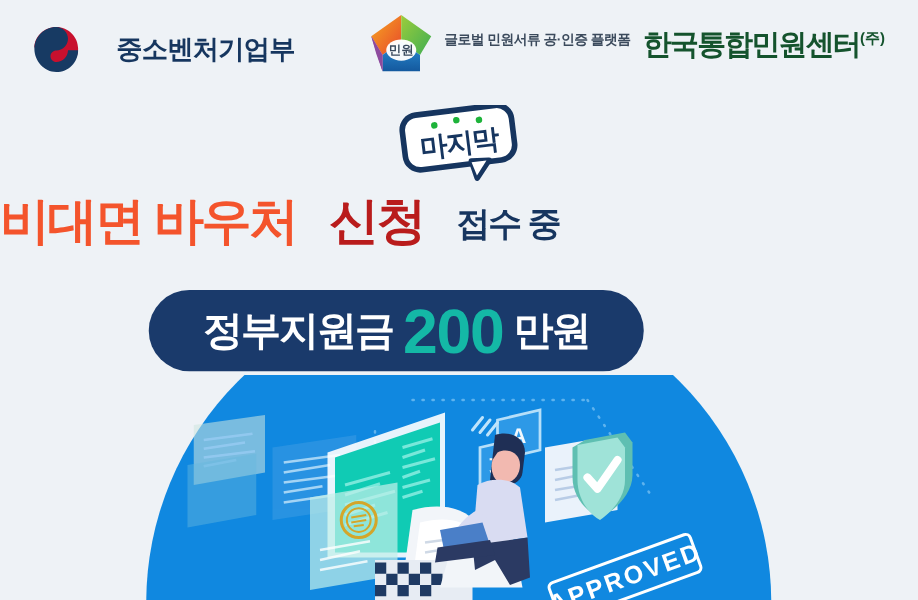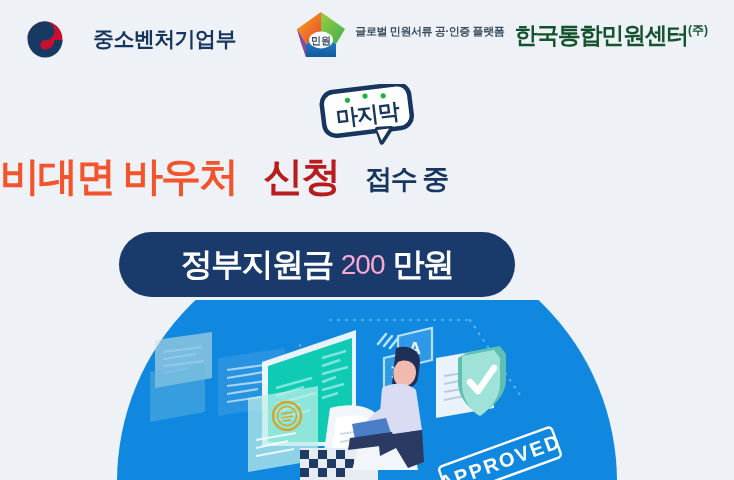--- a/index.html
+++ b/index.html
@@ -101,21 +101,21 @@
   .pill {
     width:396px; height:65px; border-radius:33px;
     background:#1a3a6b;
     display:flex; align-items:center; justify-content:center; gap:8px;
   }
   .pill-white {
     font-size:32px; font-weight:bold; color:#ffffff;
     letter-spacing:-1.6px; white-space:nowrap;
   }
   .pill-orange {
-    font-size:28px; font-weight:normal; color:#f9a8d4;
+    font-size:50px; font-weight:bold; color:#14b8a6;
     letter-spacing:-1px; white-space:nowrap;
   }
 
   
   .illustration {
     position:absolute; left:0; top:300px; width:734px; height:180px;
     overflow:hidden;
   }
   .illu-svg { position:absolute; left:0; top:0; width:734px; height:180px; }
 </style>

